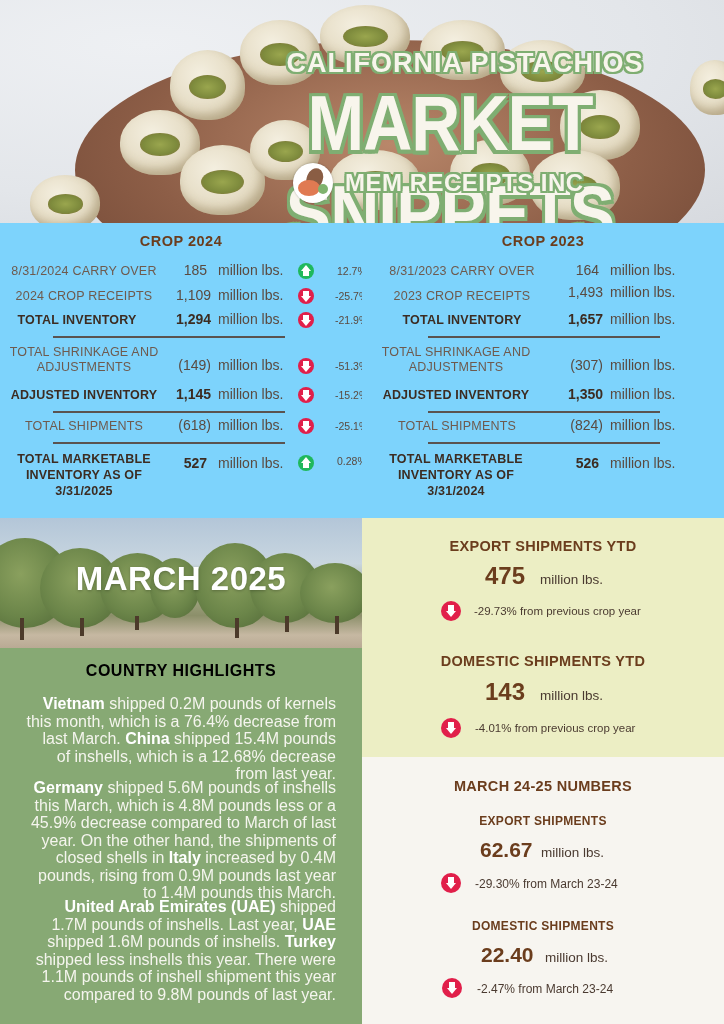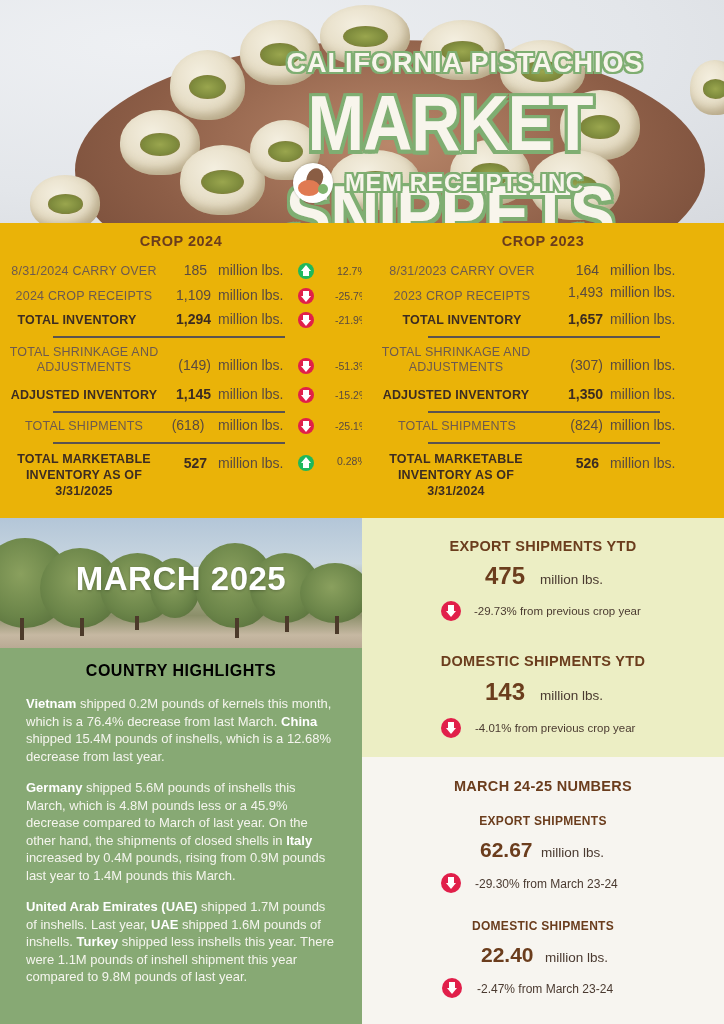--- a/index.html
+++ b/index.html
@@ -44,21 +44,21 @@
   }
   .logo .l1 { position: absolute; left: 14px; top: 5px; width: 16px; height: 20px; border-radius: 50% 50% 40% 40%; background: #8a5d44; transform: rotate(20deg); }
   .logo .l2 { position: absolute; left: 5px; top: 17px; width: 22px; height: 16px; border-radius: 50%; background: #e07a52; }
   .logo .l3 { position: absolute; left: 25px; top: 21px; width: 10px; height: 10px; border-radius: 50%; background: #7fb36e; }
   .brand-name {
     font-size: 24px; font-weight: bold; color: #f8f5ec; letter-spacing: 0.5px;
     text-shadow: -2px -2px 0 #7fae72, 2px -2px 0 #7fae72, -2px 2px 0 #7fae72, 2px 2px 0 #7fae72, 0 2px 0 #7fae72, 2px 0 0 #7fae72, 0 -2px 0 #7fae72, -2px 0 0 #7fae72;
   }
 
   
-  .crop { position: absolute; top: 223px; height: 295px; background: #eab308; }
+  .crop { position: absolute; top: 223px; height: 295px; background: #7dd3fc; }
   .crop.left { left: 0; width: 362px; }
   .crop.right { left: 362px; width: 362px; }
   .vdivider { position: absolute; left: 362px; top: 237px; width: 2px; height: 266px; background: #1e1b18; }
   .crop-title { position: absolute; top: 10px; left: 0; right: 0; text-align: center; font-size: 14.5px; font-weight: bold; color: #6b3d1d; letter-spacing: 0.5px; }
   .crow { position: absolute; left: 0; right: 0; height: 20px; font-size: 12.5px; }
   .crow .lbl { position: absolute; text-align: center; color: #6e5a4e; line-height: 15px; letter-spacing: 0.2px; }
   .crow .lbl.b { font-weight: bold; color: #3c2c22; }
   .crow .val { position: absolute; text-align: right; font-size: 14px; color: #5a4a40; }
   .crow .val.b { font-weight: bold; color: #3c2c22; }
   .crow .unit { position: absolute; font-size: 14px; color: #5a4a40; }
@@ -83,21 +83,21 @@
   
   .orchard { position: absolute; left: 0; top: 518px; width: 362px; height: 130px; overflow: hidden;
     background: linear-gradient(180deg, #b3c6d8 0%, #c9d6e0 35%, #a9b08c 55%, #8c8f6a 75%, #c6b8a2 90%, #b9aa94 100%); }
   .tree { position: absolute; border-radius: 50%; background: radial-gradient(ellipse at 45% 40%, #8aa05e 0%, #6b8549 55%, #4f6536 100%); }
   .trunk { position: absolute; width: 4px; background: #4c3a2a; }
   .orchard-title { position: absolute; left: 0; right: 0; top: 42px; text-align: center; font-size: 33px; font-weight: bold; color: #ffffff; letter-spacing: 0.5px; text-shadow: 0 1px 3px rgba(0,0,0,0.25); }
 
   
   .highlights { position: absolute; left: 0; top: 648px; width: 362px; height: 376px; background: #87a974; color: #f5f5ee; }
   .hl-title { position: absolute; top: 14px; left: 0; right: 0; text-align: center; font-size: 16px; font-weight: bold; letter-spacing: 0.5px; color: #000000; }
-  .hl-para { position: absolute; left: 26px; width: 310px; text-align: left; font-size: 13px; line-height: 17.5px; }
+  .hl-para { position: absolute; left: 26px; width: 310px; text-align: right; font-size: 16px; line-height: 17.5px; }
   .hl-para b { color: #ffffff; }
 
   
   .ytd { position: absolute; left: 362px; top: 518px; width: 362px; height: 239px; background: #eceec4; }
   .march { position: absolute; left: 362px; top: 757px; width: 362px; height: 267px; background: #f7f5f0; }
   .sec-title { position: absolute; left: 0; right: 0; text-align: center; font-weight: bold; color: #6b3d1d; letter-spacing: 0.3px; }
   .bignum { position: absolute; font-weight: bold; color: #6b3d1d; }
   .bigunit { position: absolute; font-size: 13.5px; color: #4a3a30; }
   .chg-arr { position: absolute; width: 20px; height: 20px; border-radius: 50%; background: #e11f4a; }
   .chg-arr::before { content: ""; position: absolute; left: 5px; top: 10px; border-left: 5px solid transparent; border-right: 5px solid transparent; border-top: 6px solid #fff; }
@@ -201,21 +201,21 @@
     <div class="lbl b" style="left:6px;width:156px;top:2px;">ADJUSTED INVENTORY</div>
     <div class="val b" style="left:165px;width:46px;">1,145</div>
     <div class="unit" style="left:218px;">million lbs.</div>
     <div class="arr down" style="left:298px;top:1px;"></div>
     <div class="pct" style="left:321px;top:3px;">-15.2%</div>
   </div>
   <div class="hline" style="left:53px;width:232px;top:188px;"></div>
 
   <div class="crow" style="top:194px;">
     <div class="lbl" style="left:6px;width:156px;top:2px;">TOTAL SHIPMENTS</div>
-    <div class="val" style="left:165px;width:46px;text-align:center;">(618)</div>
+    <div class="val" style="left:165px;width:46px;">(618)</div>
     <div class="unit" style="left:218px;">million lbs.</div>
     <div class="arr down" style="left:298px;top:1px;"></div>
     <div class="pct" style="left:321px;top:3px;">-25.1%</div>
   </div>
   <div class="hline" style="left:53px;width:232px;top:219px;"></div>
 
   <div class="crow" style="top:228px;height:50px;">
     <div class="lbl b" style="left:14px;width:140px;top:0;line-height:16px;">TOTAL MARKETABLE INVENTORY AS OF 3/31/2025</div>
     <div class="val b" style="left:165px;width:42px;top:4px;">527</div>
     <div class="unit" style="left:218px;top:4px;">million lbs.</div>

